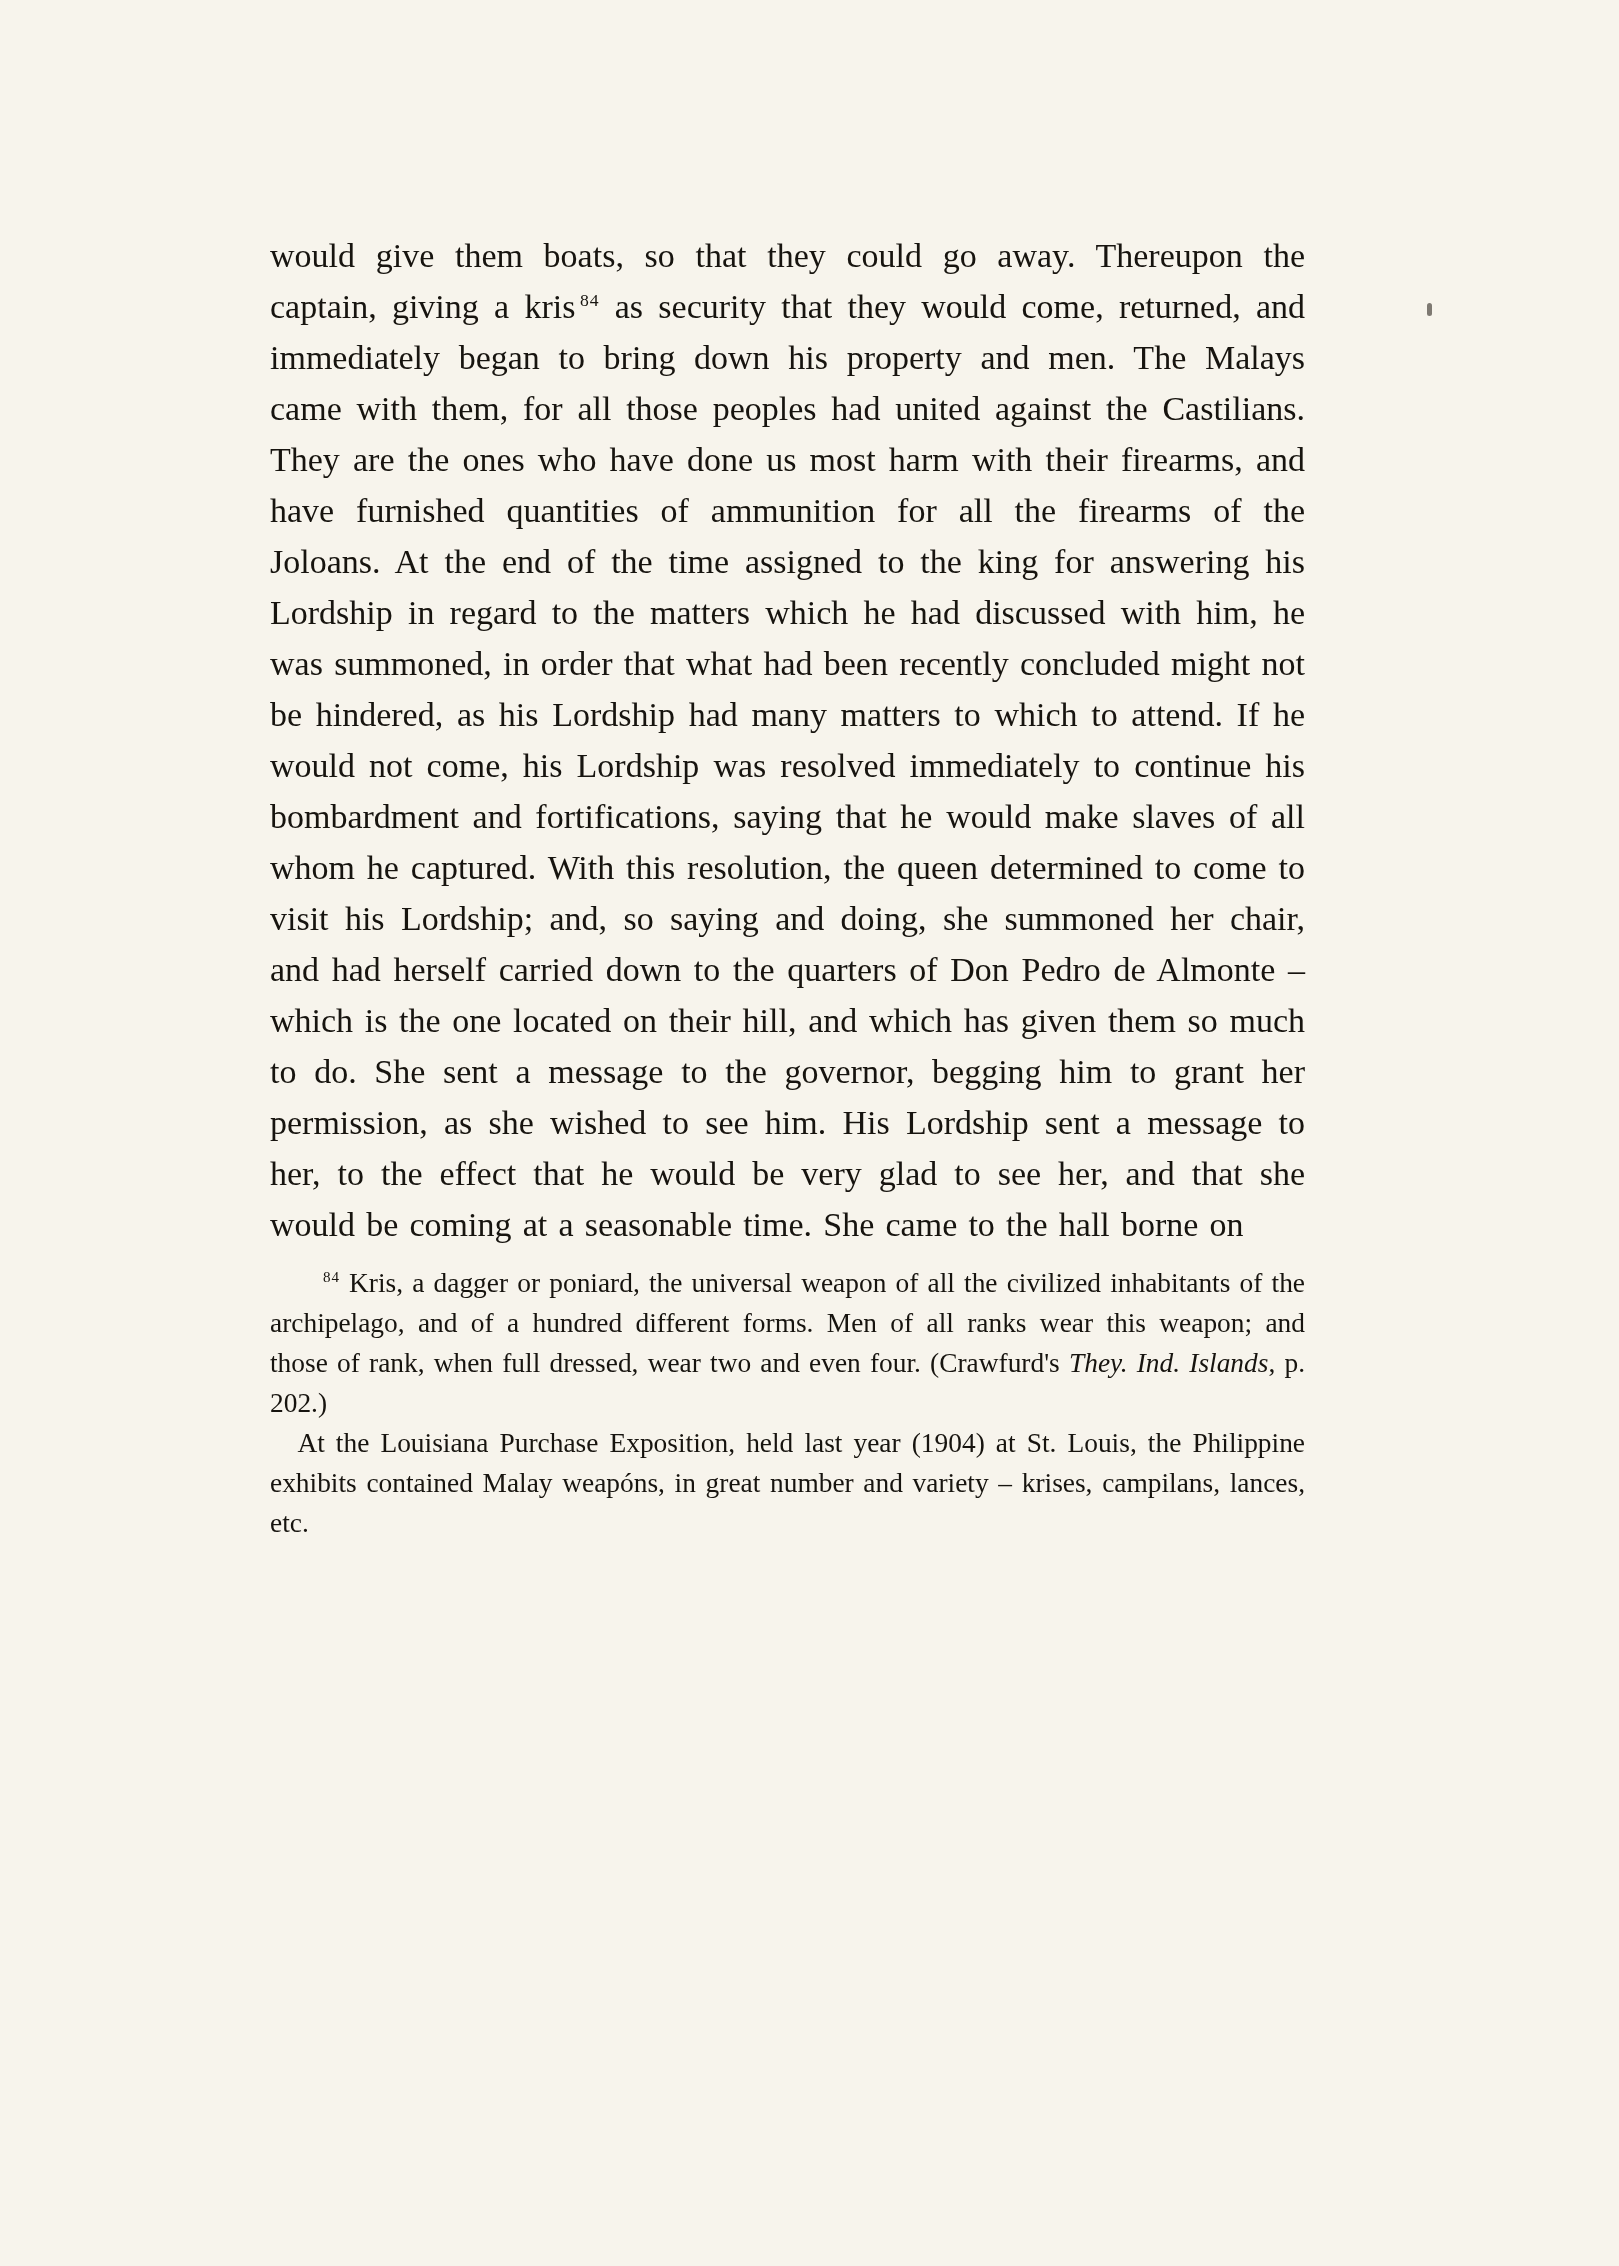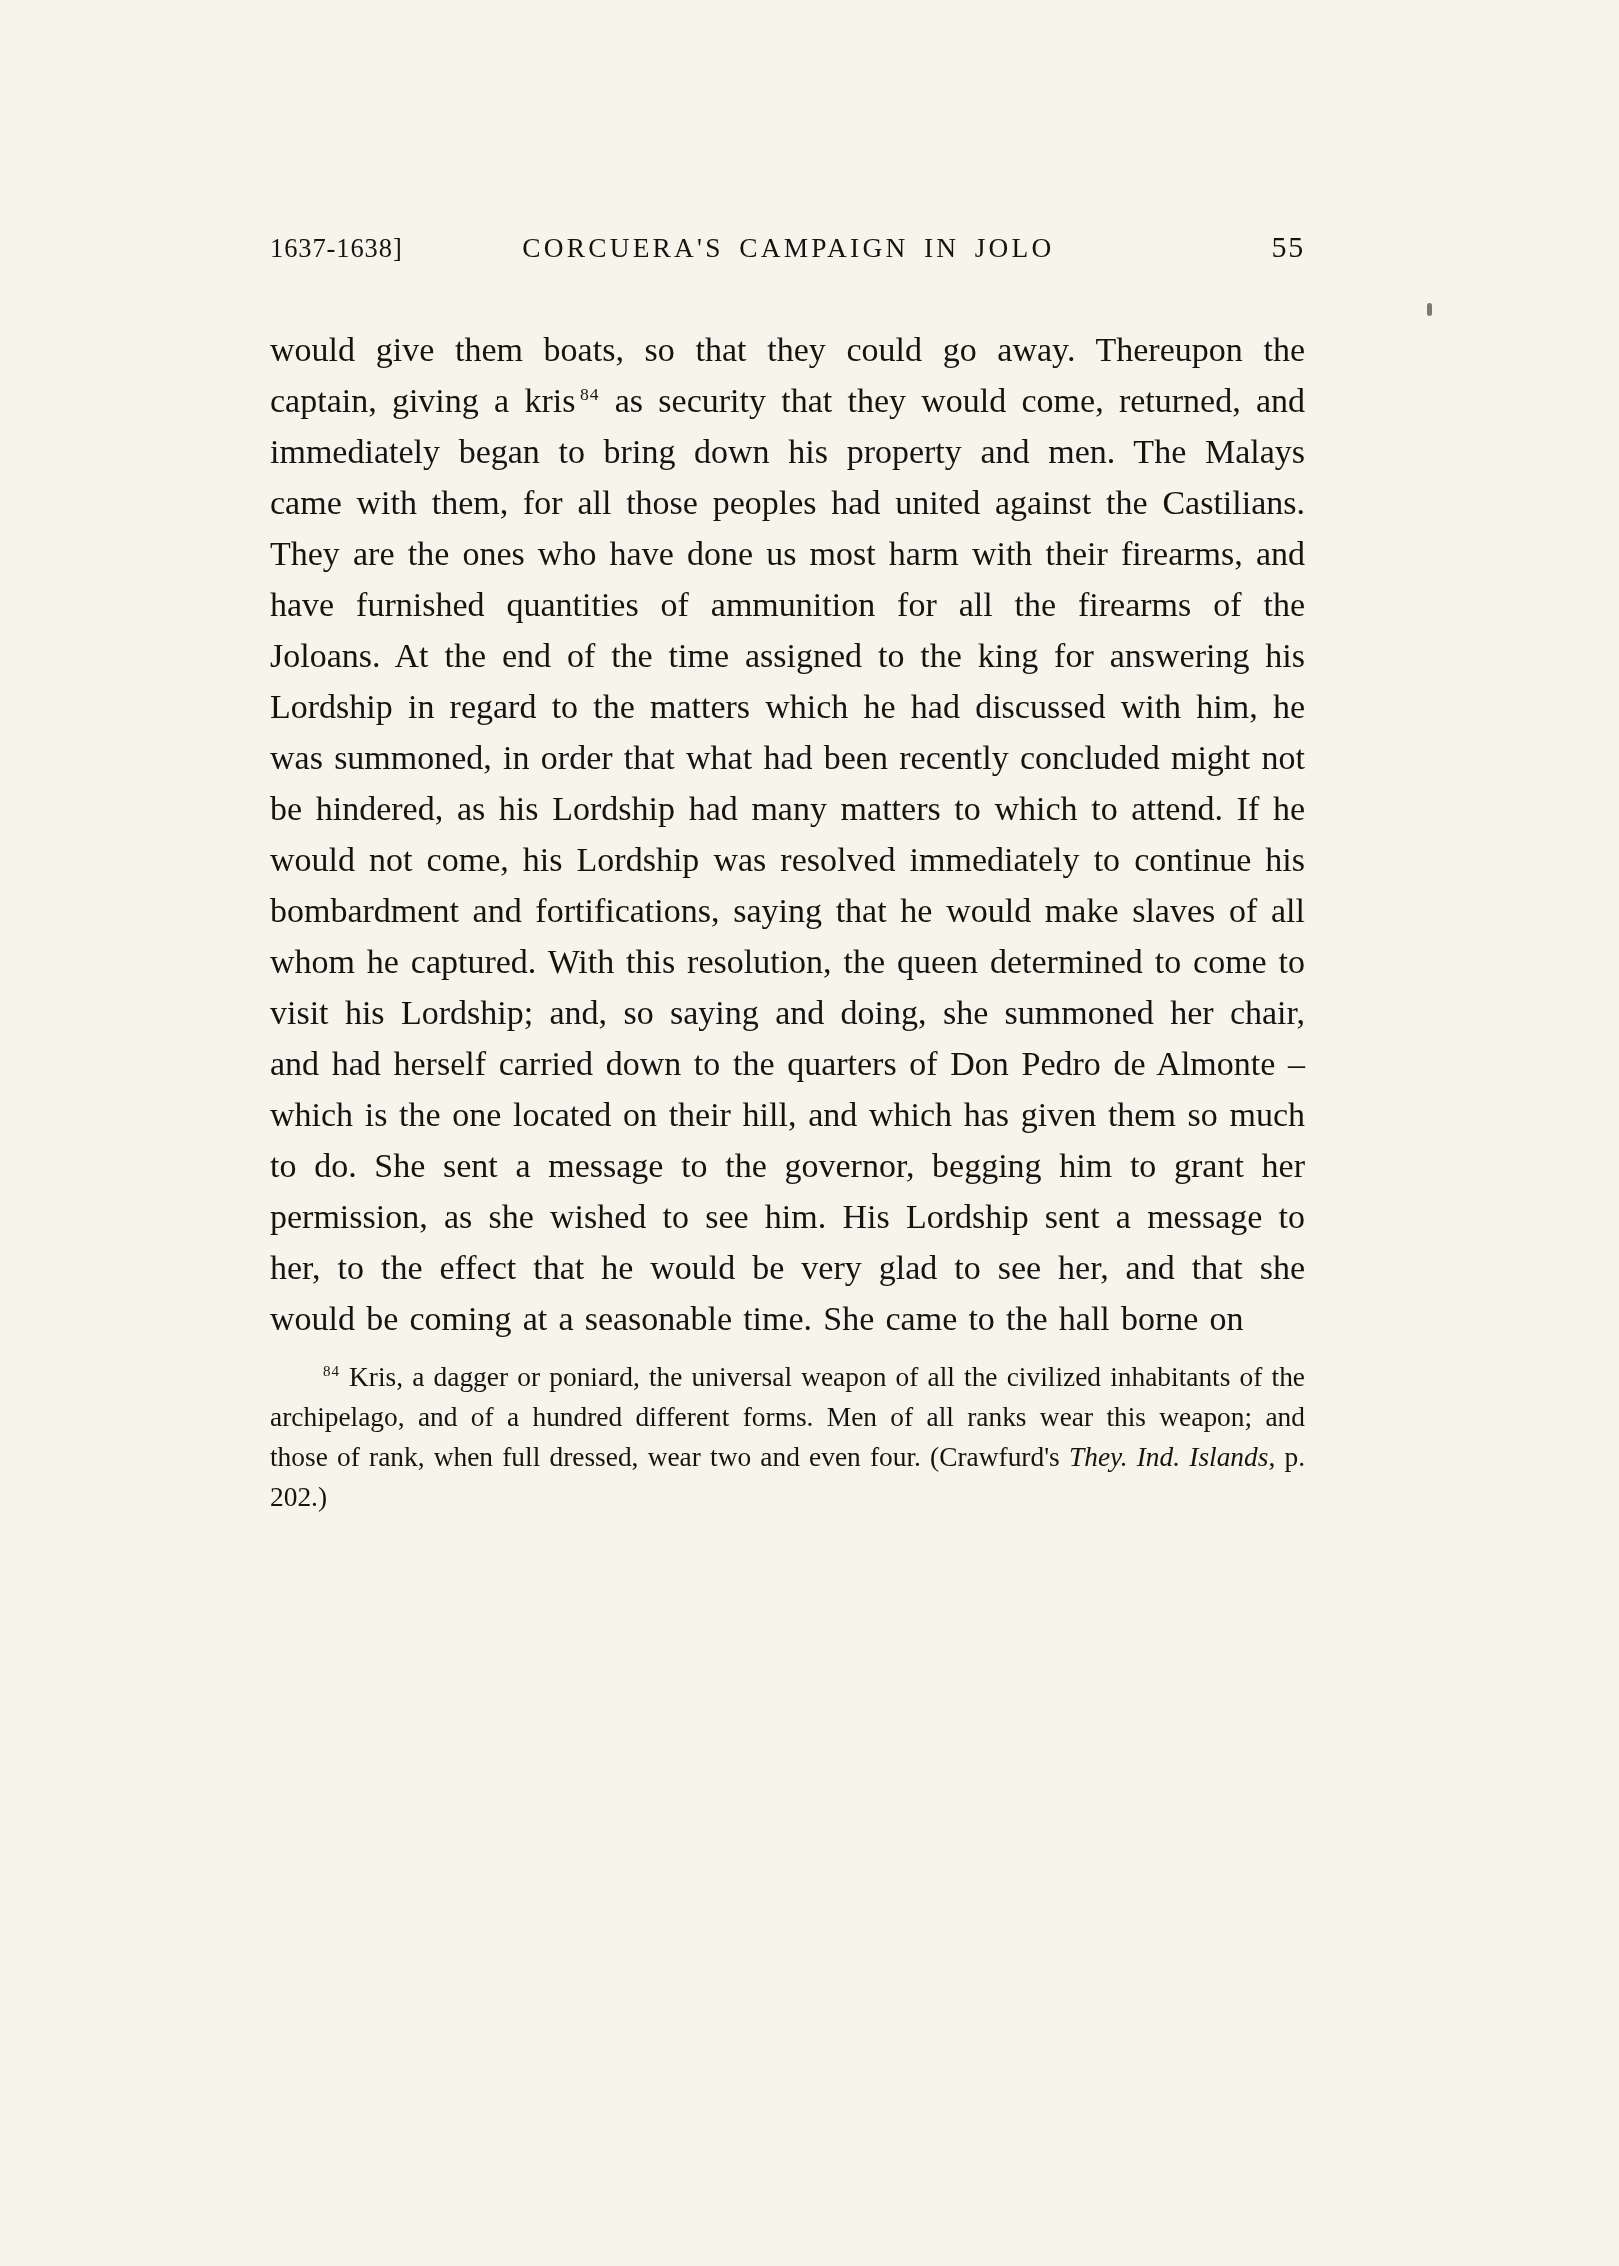--- a/index.html
+++ b/index.html
@@ -106,28 +106,24 @@
     opacity: 0.75;
   }
 </style>
 </head>
 <body>
 
 <div class="page">
 
   <div class="scan-artifact"></div>
 
-  <header class="page-header">
-    <span class="header-left">1637-1638]</span>
-    <span class="header-title">CORCUERA'S CAMPAIGN IN JOLO</span>
-    <span class="header-page-num">55</span>
-  </header>
 
   <main class="body-text">
     <p><span>would give them boats, so that they could go away. Thereupon the captain, giving a kris</span><sup class="fn-ref">84</sup><span> as security that they would come, returned, and immediately began to bring down his property and men. The Malays came with them, for all those peoples had united against the Castilians. They are the ones who have done us most harm with their firearms, and have furnished quantities of ammunition for all the firearms of the Joloans. At the end of the time assigned to the king for answering his Lordship in regard to the matters which he had discussed with him, he was summoned, in order that what had been recently concluded might not be hindered, as his Lordship had many matters to which to attend. If he would not come, his Lordship was resolved immediately to continue his bombardment and fortifications, saying that he would make slaves of all whom he captured. With this resolution, the queen determined to come to visit his Lordship; and, so saying and doing, she summoned her chair, and had herself carried down to the quarters of Don Pedro de Almonte – which is the one located on their hill, and which has given them so much to do. She sent a message to the governor, begging him to grant her permission, as she wished to see him. His Lordship sent a message to her, to the effect that he would be very glad to see her, and that she would be coming at a seasonable time. She came to the hall borne on</span></p>
   </main>
 
   <footer class="footnotes">
     <p class="footnote-1"><sup class="fn-marker">84</sup><span> Kris, a dagger or poniard, the universal weapon of all the civilized inhabitants of the archipelago, and of a hundred different forms. Men of all ranks wear this weapon; and those of rank, when full dressed, wear two and even four. (Crawfurd's </span><span class="fn-italic">They. Ind. Islands</span><span>, p. 202.)</span></p>
+    <p class="footnote-2"><span>At the Louisiana Purchase Exposition, held last year (1904) at St. Louis, the Philippine exhibits contained Malay weapóns, in great number and variety – krises, campilans, lances, etc.</span></p>
   </footer>
 
 </div>
 
 
 </body></html>

